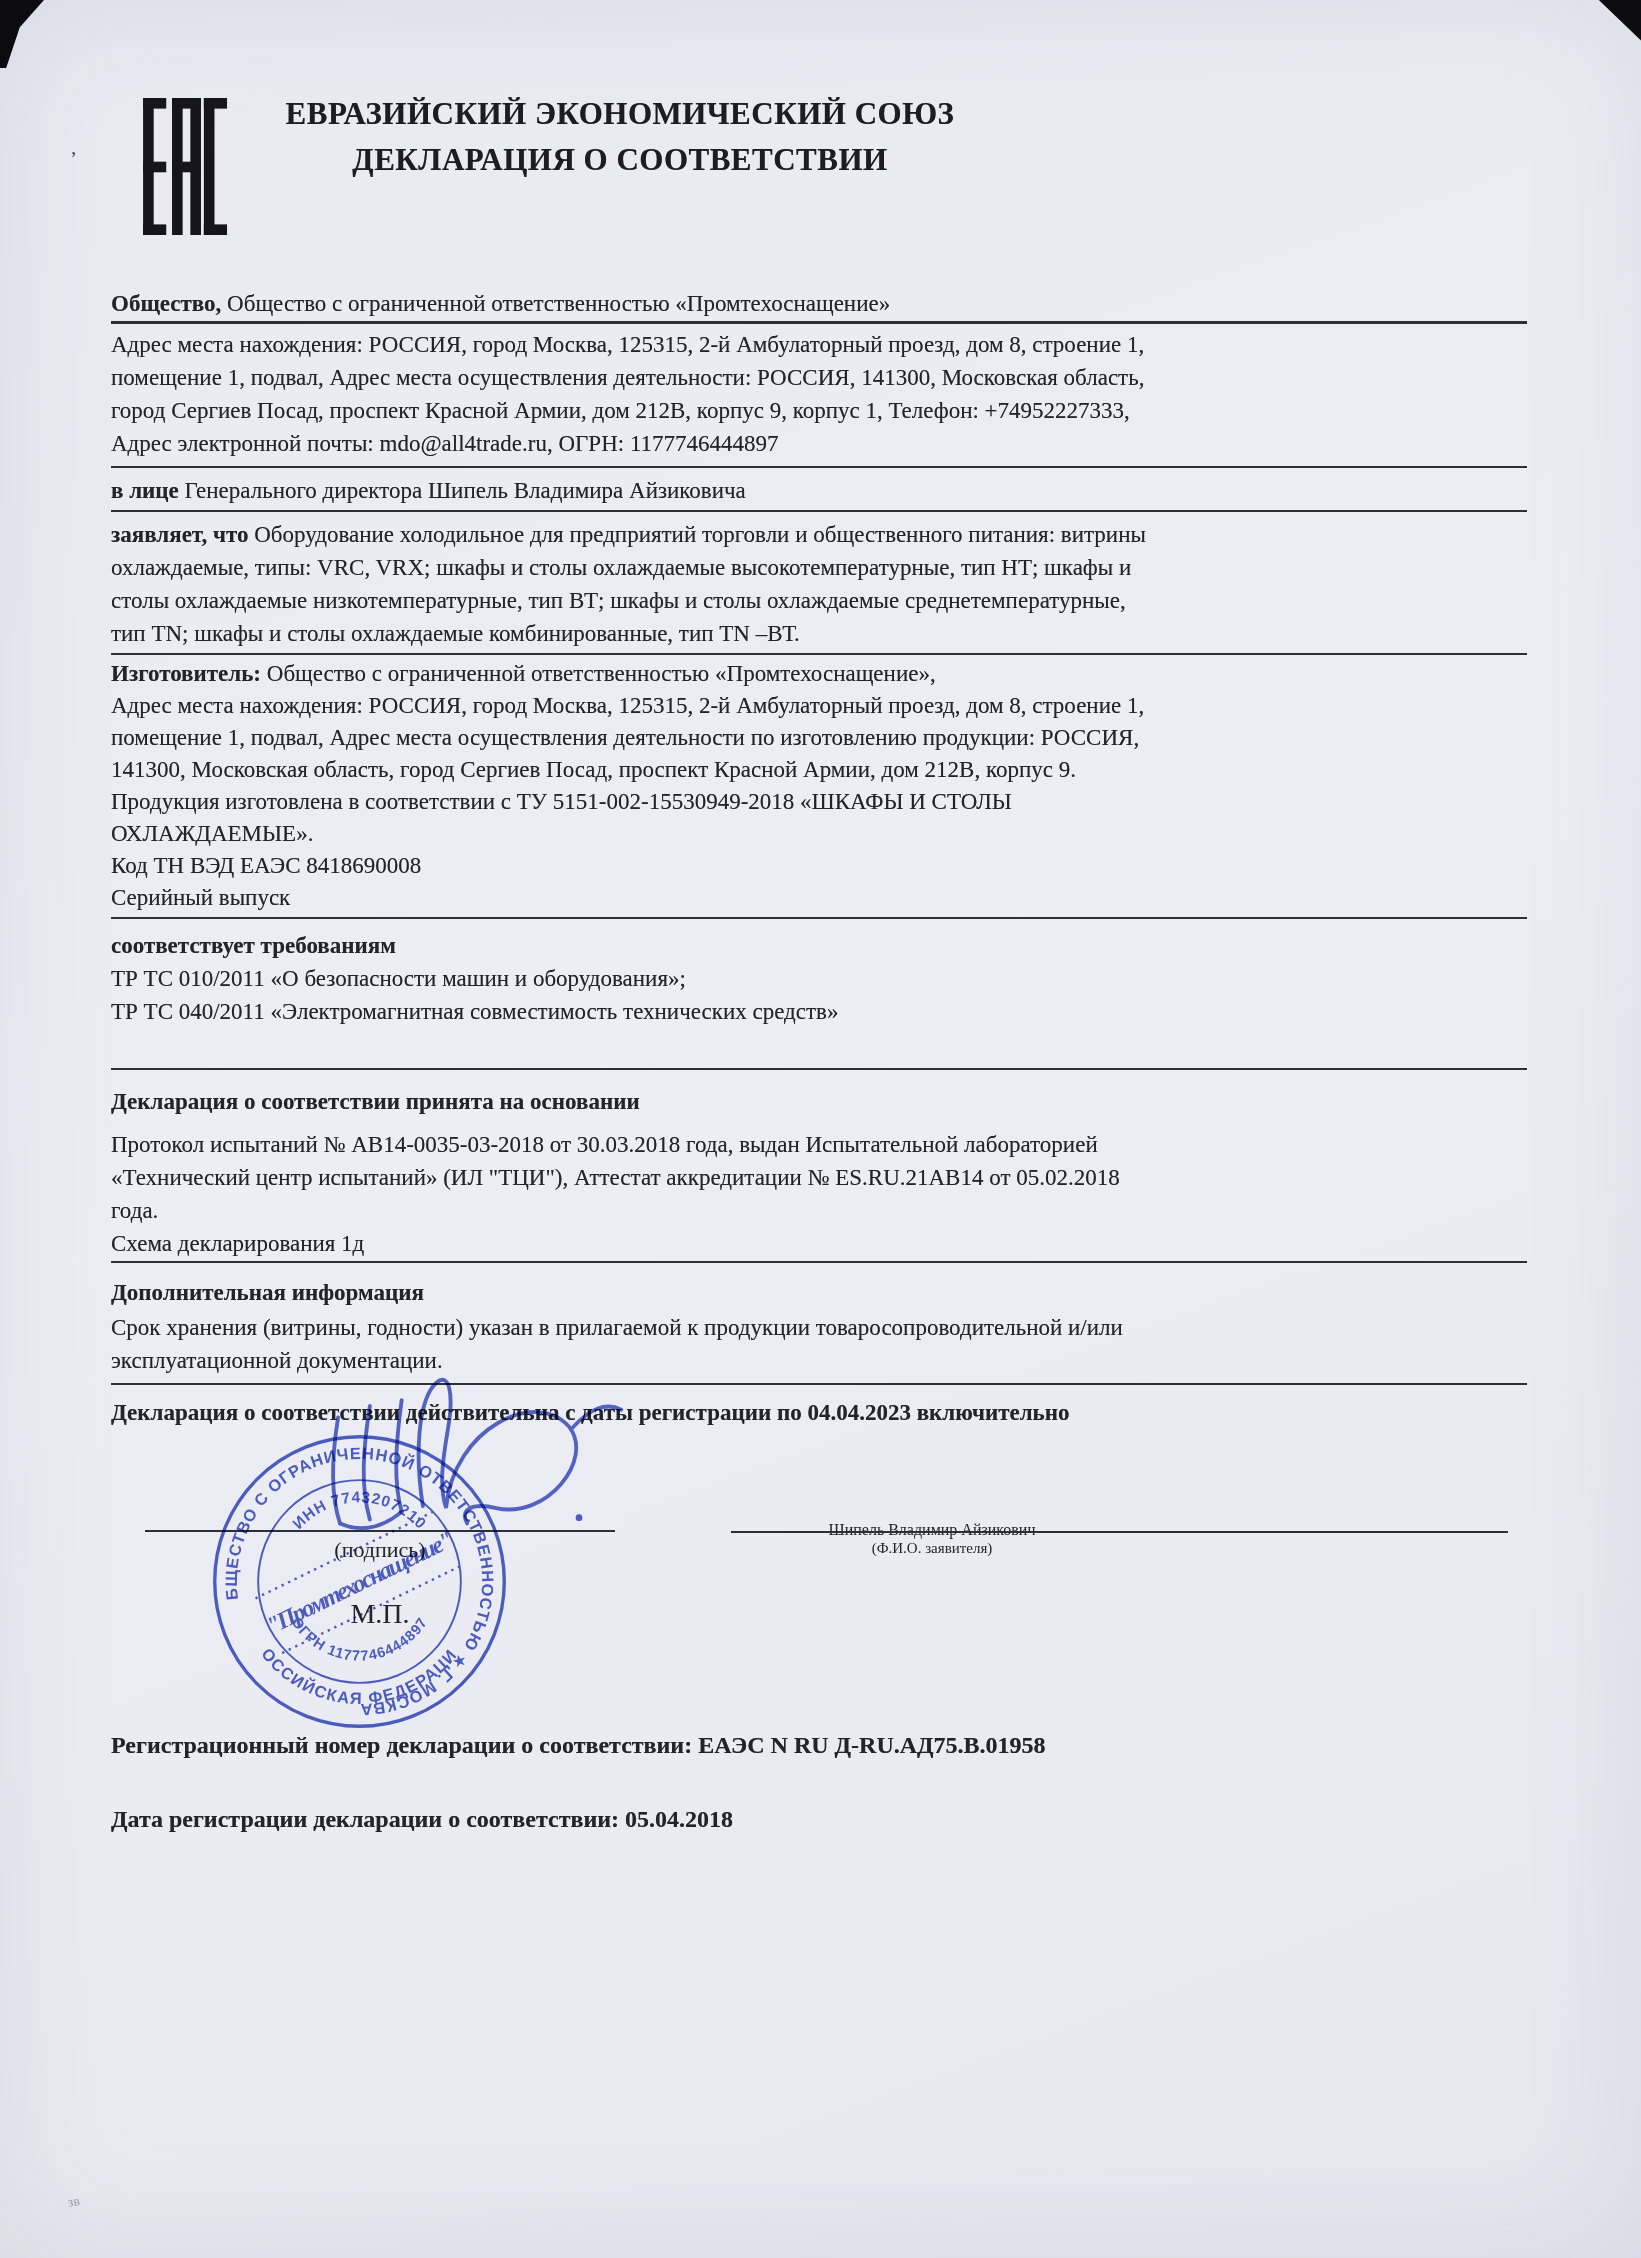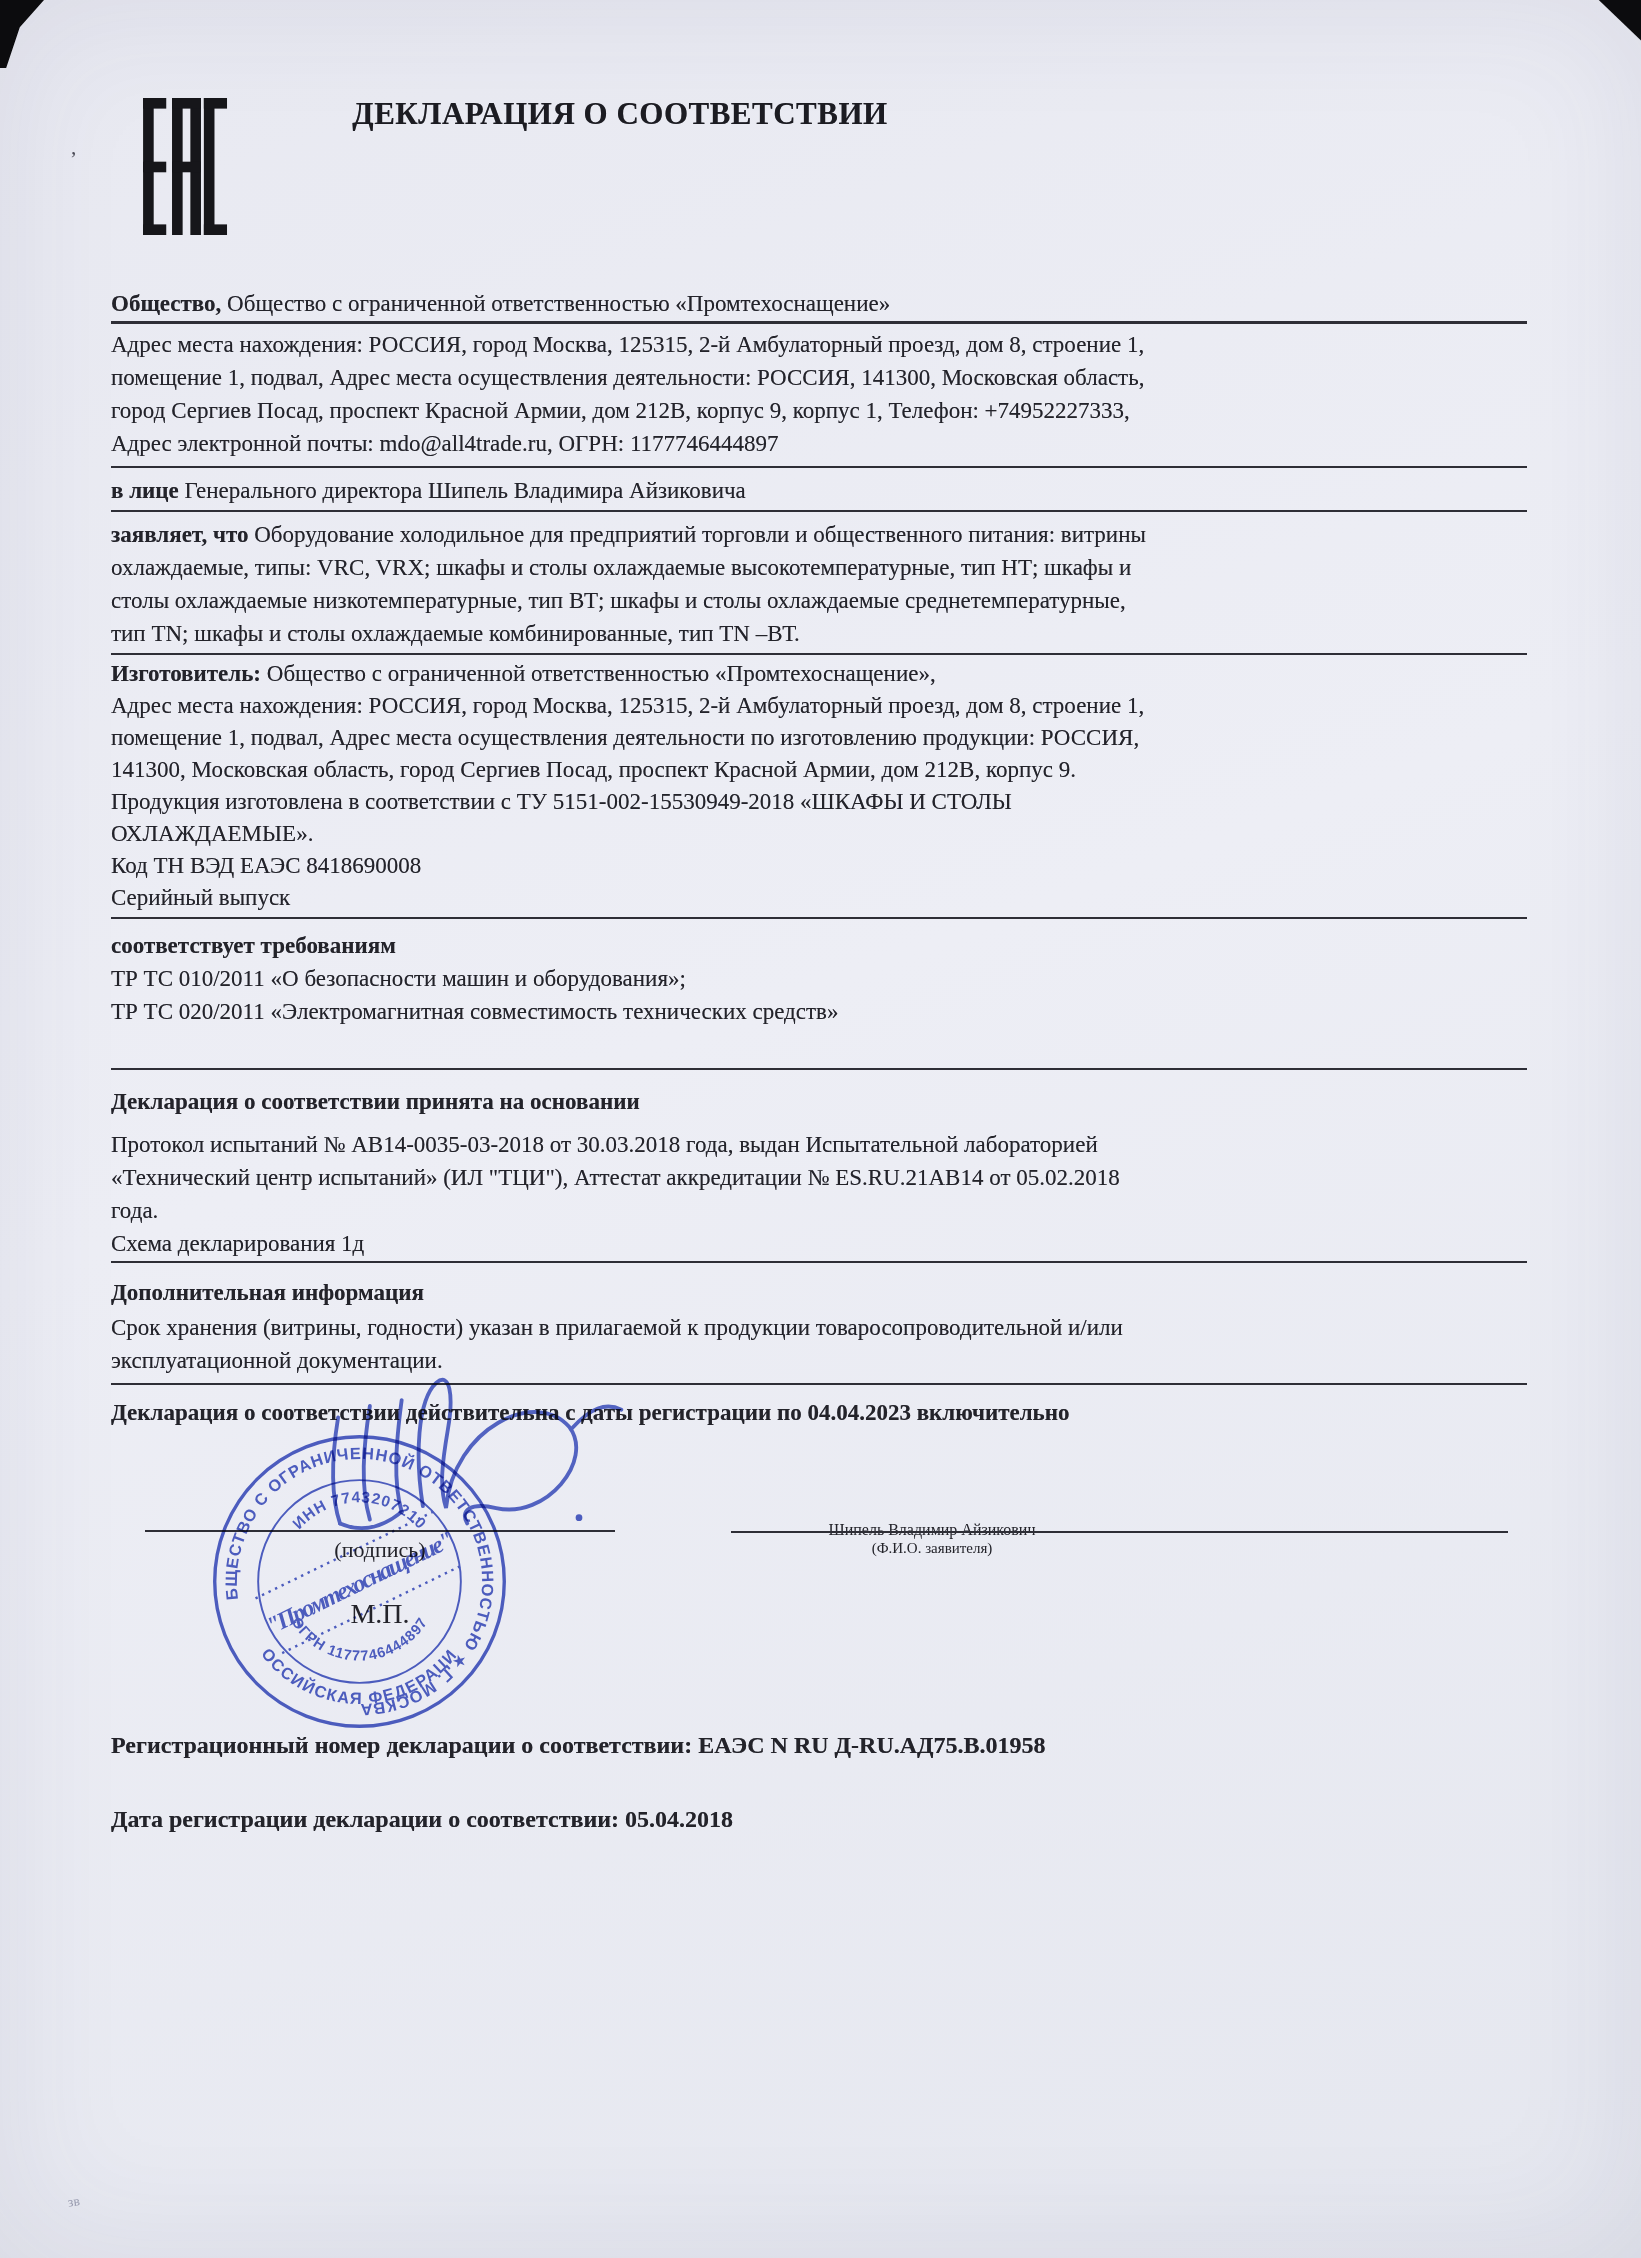--- a/index.html
+++ b/index.html
@@ -55,20 +55,21 @@
         <rect x="49" y="0" width="11" height="142"></rect>
       <rect x="30" y="0" width="30" height="11"></rect>
         <rect x="30" y="66" width="30" height="11"></rect>
       <rect x="63" y="0" width="11" height="142"></rect>
         <rect x="63" y="0" width="24" height="11"></rect>
       <rect x="63" y="131" width="24" height="11"></rect>
     </g>
   </svg>
 
   <div class="title">
+    <span class="line">ЕВРАЗИЙСКИЙ ЭКОНОМИЧЕСКИЙ СОЮЗ</span>
     <span class="line">ДЕКЛАРАЦИЯ О СООТВЕТСТВИИ</span>
   </div>
 
   <div class="t" style="top:287px;">
     <span class="b">Общество,</span><span> Общество с ограниченной ответственностью «Промтехоснащение»</span>
   </div>
   <div class="rule thick" style="top:321px;"></div>
 
   <div class="t" style="top:328px;">
     <span class="line">Адрес места нахождения: РОССИЯ, город Москва, 125315, 2-й Амбулаторный проезд, дом 8, строение 1,</span>
@@ -99,21 +100,21 @@
     <span class="line">Продукция изготовлена в соответствии с ТУ 5151-002-15530949-2018 «ШКАФЫ И СТОЛЫ</span>
     <span class="line">ОХЛАЖДАЕМЫЕ».</span>
     <span class="line">Код ТН ВЭД ЕАЭС 8418690008</span>
     <span class="line">Серийный выпуск</span>
   </div>
   <div class="rule" style="top:917px;"></div>
 
   <div class="t b" style="top:929px;">соответствует требованиям</div>
   <div class="t" style="top:962px;">
     <span class="line">ТР ТС 010/2011 «О безопасности машин и оборудования»;</span>
-    <span class="line">ТР ТС 020/2011 «Электромагнитная совместимость технических средств»</span>
+    <span class="line">ТР ТС 040/2011 «Электромагнитная совместимость технических средств»</span>
   </div>
   <div class="rule" style="top:1068px;"></div>
 
   <div class="t b" style="top:1085px;">Декларация о соответствии принята на основании</div>
   <div class="t" style="top:1128px;">
     <span class="line">Протокол испытаний № АВ14-0035-03-2018 от 30.03.2018 года, выдан Испытательной лабораторией</span>
     <span class="line">«Технический центр испытаний» (ИЛ "ТЦИ"), Аттестат аккредитации № ES.RU.21АВ14 от 05.02.2018</span>
     <span class="line">года.</span>
     <span class="line">Схема декларирования 1д</span>
   </div>

